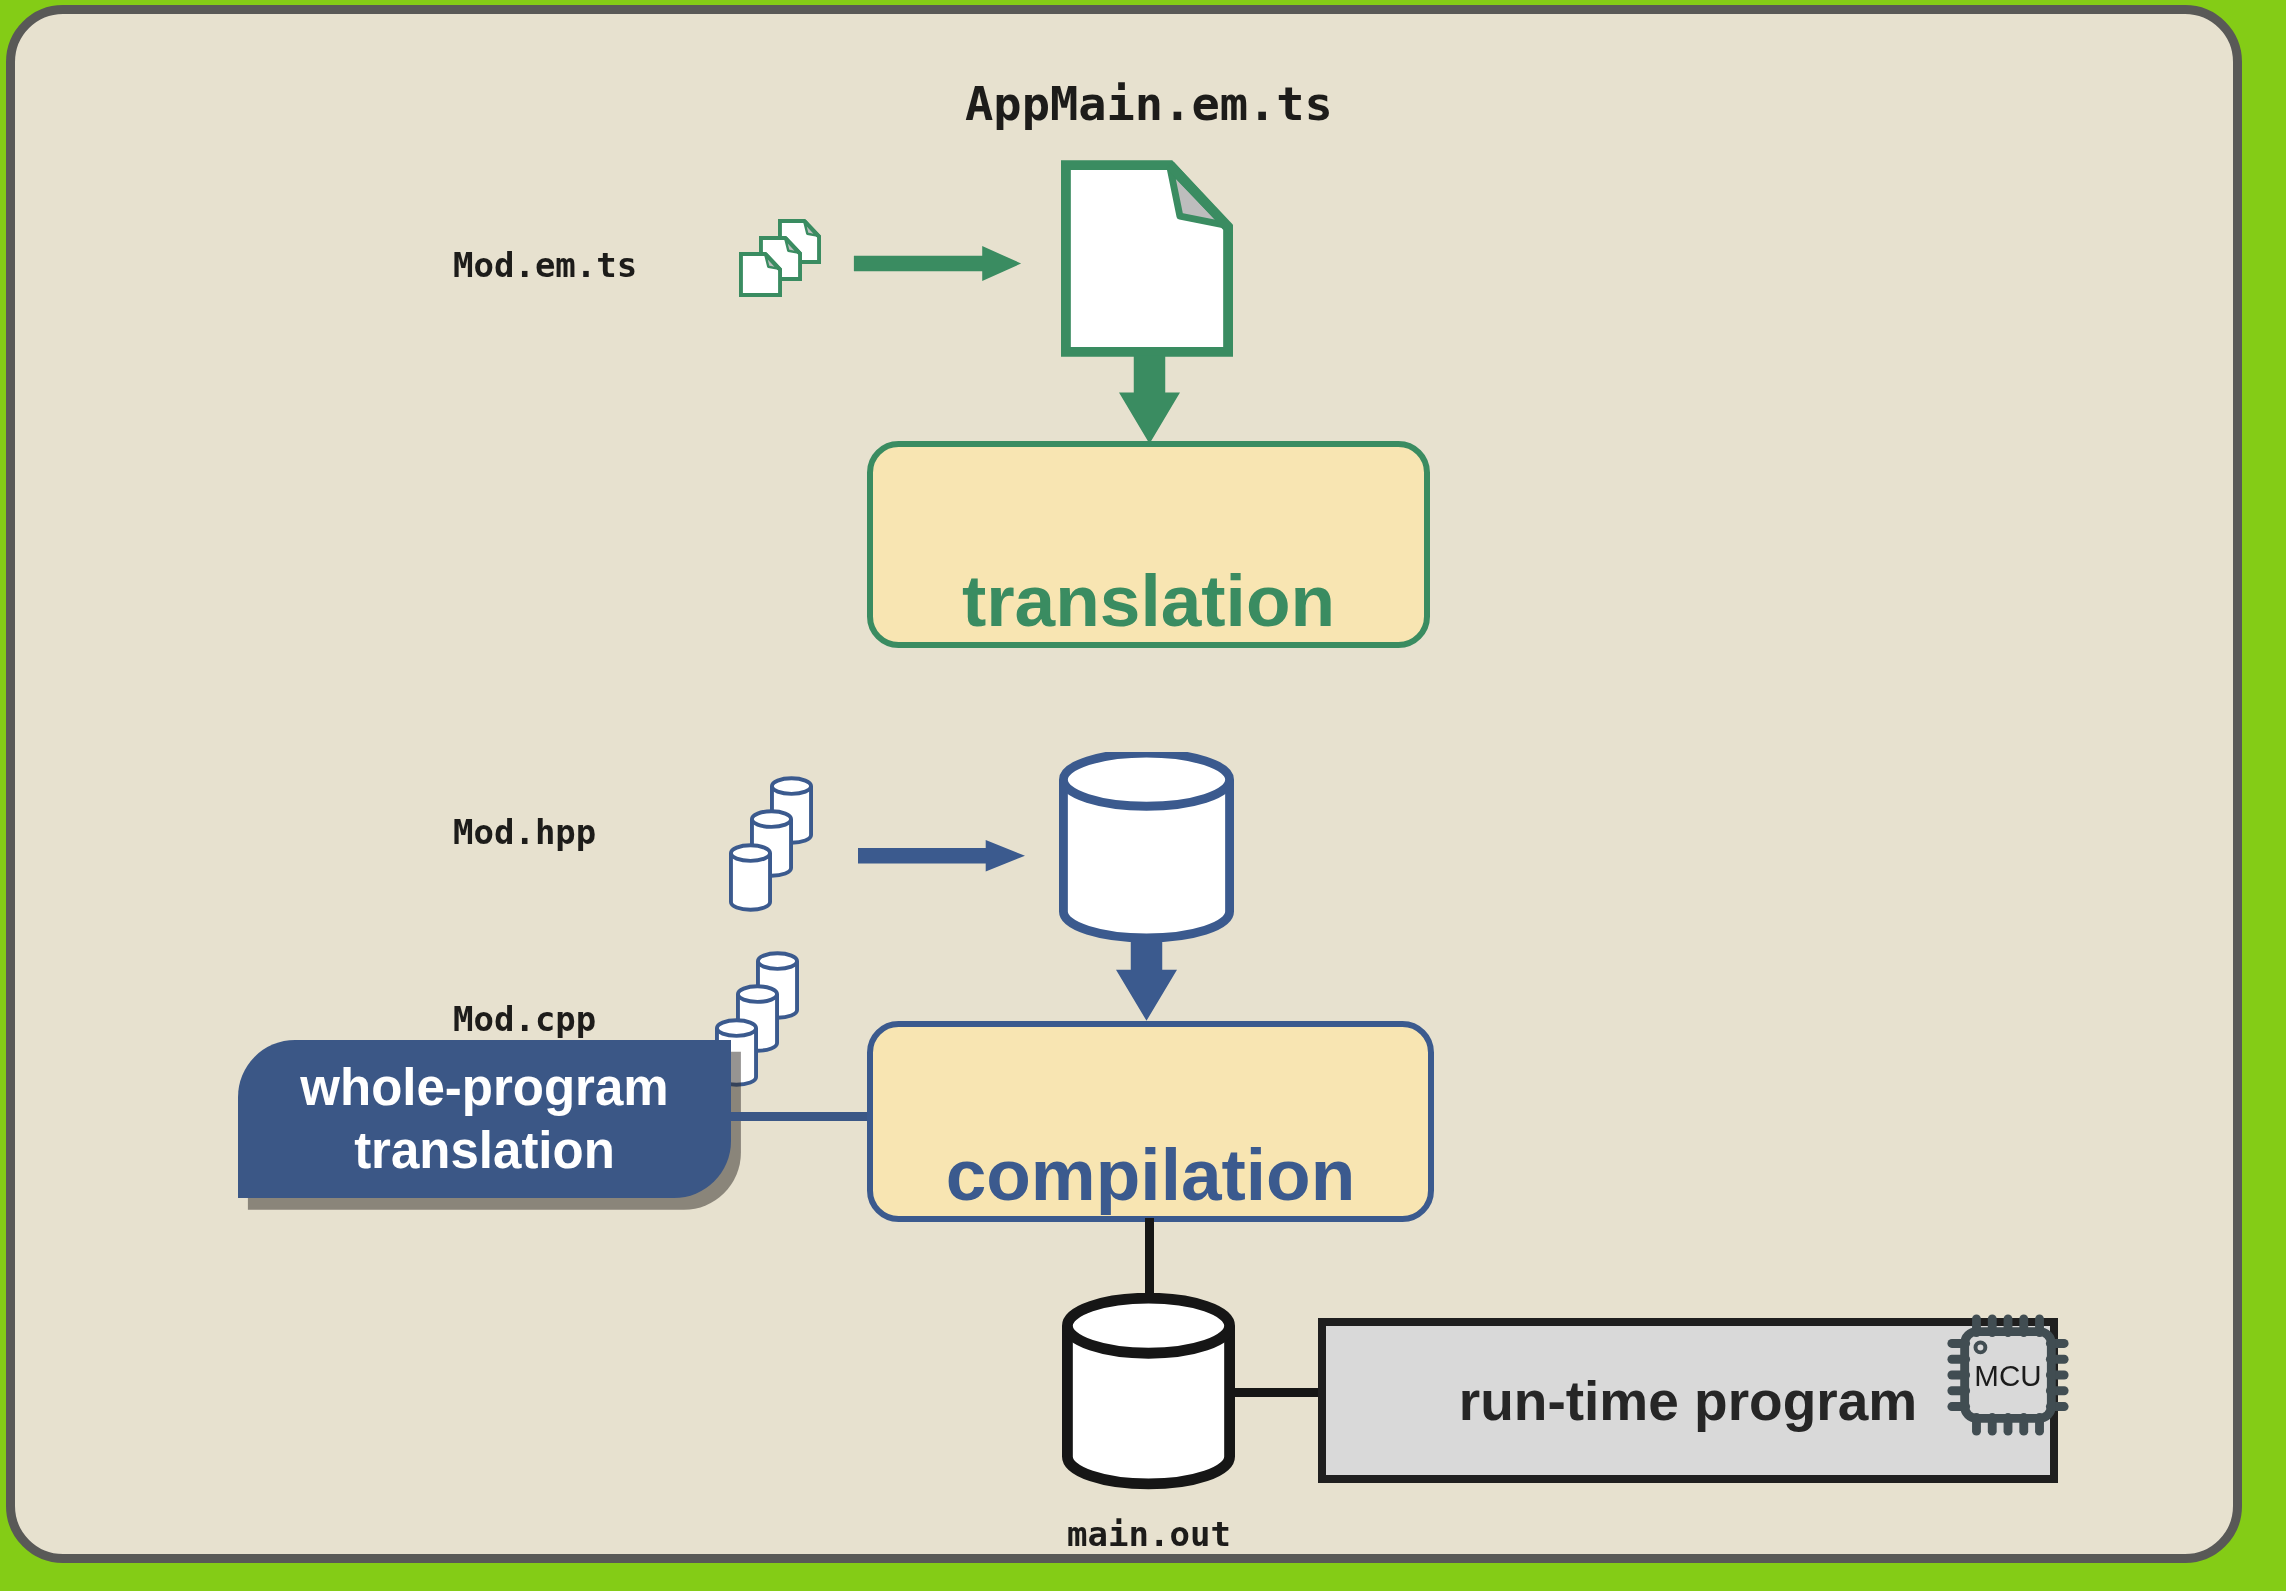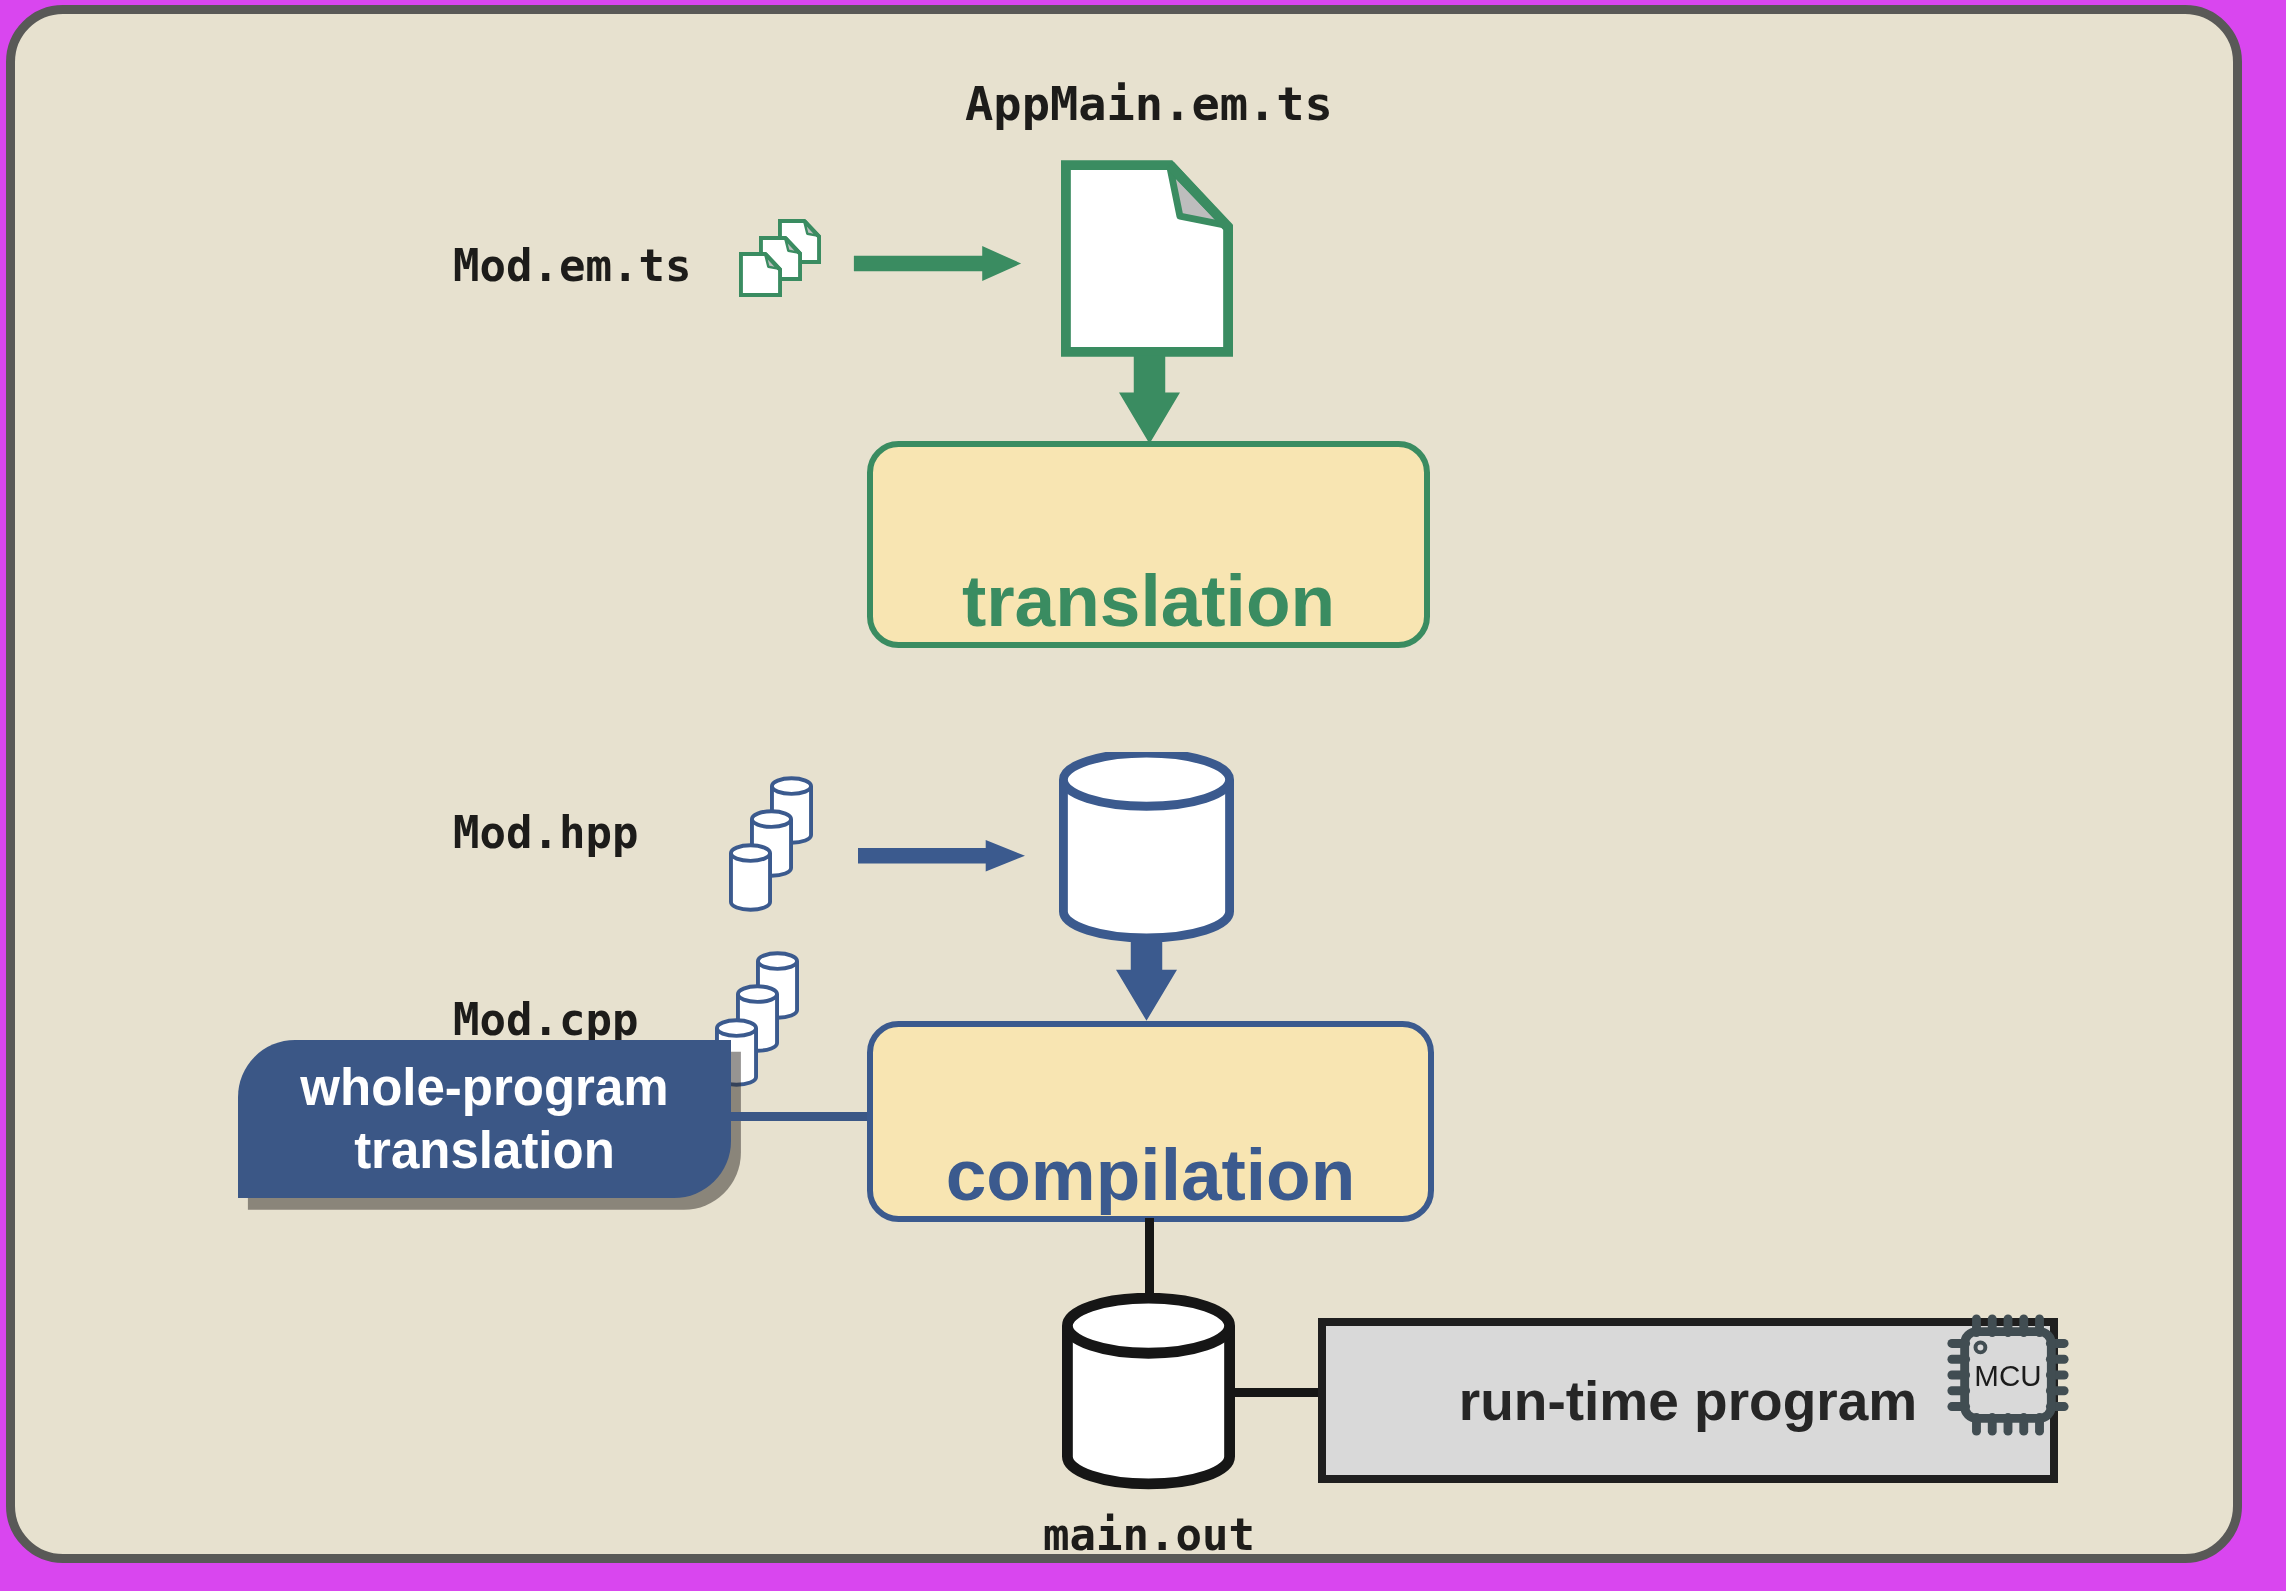--- a/index.html
+++ b/index.html
@@ -1,26 +1,26 @@
 <!DOCTYPE html>
 <html style="--page-bg: #e7e1cf; --frame-border: #595957; --green: #3a8c61; --blue: #3b5a8e; --banner-blue: #3b5786; --cream: #f8e5b2; --gray-box: #d9d9d9; --ink: #1d1c1a; --line-black: #161616; --fold-gray: #bdbdbd; --mcu-slate: #414d52;"><head>
 <meta charset="utf-8">
 <style>
   :root{
     --page-bg:#e7e1cf; --frame-border:#595957; --green:#3a8c61; --blue:#3b5a8e;
     --banner-blue:#3b5786; --cream:#f8e5b2; --gray-box:#d9d9d9; --ink:#1d1c1a;
     --line-black:#161616; --fold-gray:#bdbdbd; --mcu-slate:#414d52;
   }
   html,body{margin:0;padding:0;background:#000;}
-  .canvas{position:relative;width:2286px;height:1592px;background:#d946ef;overflow:hidden;
+  .canvas{position:relative;width:2286px;height:1592px;background:#84cc16;overflow:hidden;
           font-family:"Liberation Sans",sans-serif;}
   .frame{position:absolute;left:5.9px;top:4.9px;width:2236px;height:1558px;box-sizing:border-box;
          background:var(--page-bg);border:9.9px solid var(--frame-border);border-radius:57px;}
   .abs{position:absolute;}
-  .mono-label{font-family:"DejaVu Sans Mono",monospace;font-weight:700;font-size:44px;
+  .mono-label{font-family:"DejaVu Sans Mono",monospace;font-weight:700;font-size:34px;
               color:var(--ink);line-height:49px;white-space:nowrap;}
   .centered{left:887px;width:524px;text-align:center;}
   .process-box{box-sizing:border-box;border-radius:31.5px;background:var(--cream);
                display:flex;align-items:flex-end;justify-content:center;}
   .process-box.green-box{border:6.9px solid var(--green);}
   .process-box.blue-box{border:6.9px solid var(--blue);}
   .process-label{font-weight:700;font-size:73px;letter-spacing:0;}
   .green-box .process-label{color:var(--green);}
   .blue-box .process-label{color:var(--blue);}
   .banner{left:238px;top:1040px;width:493px;height:158px;background:var(--banner-blue);

